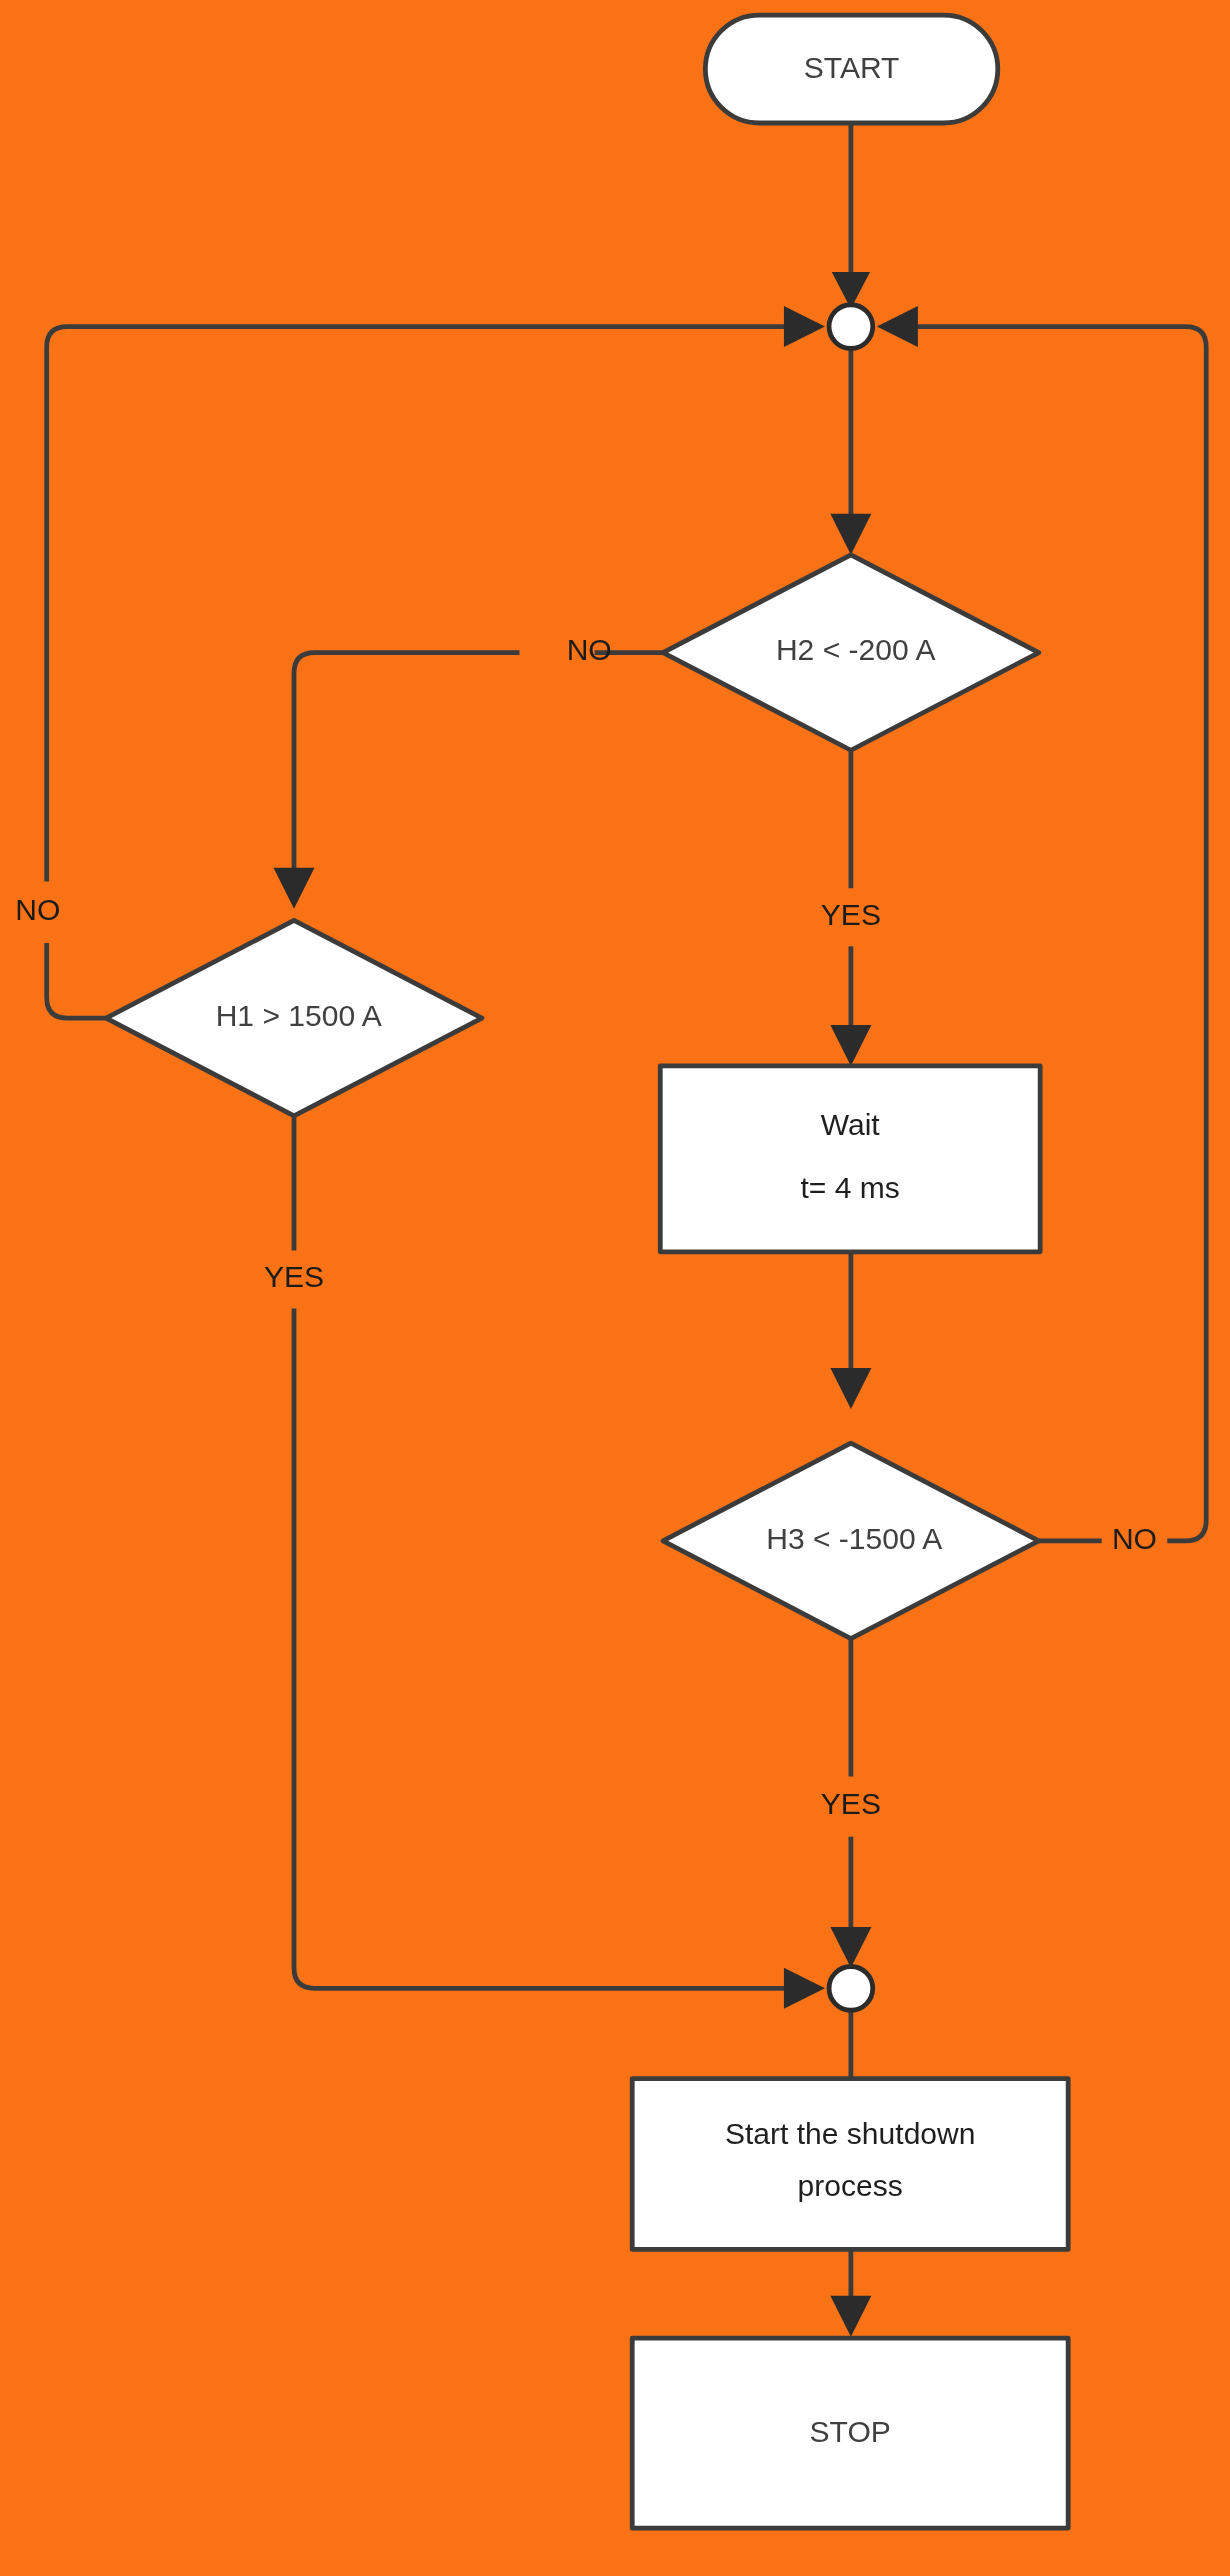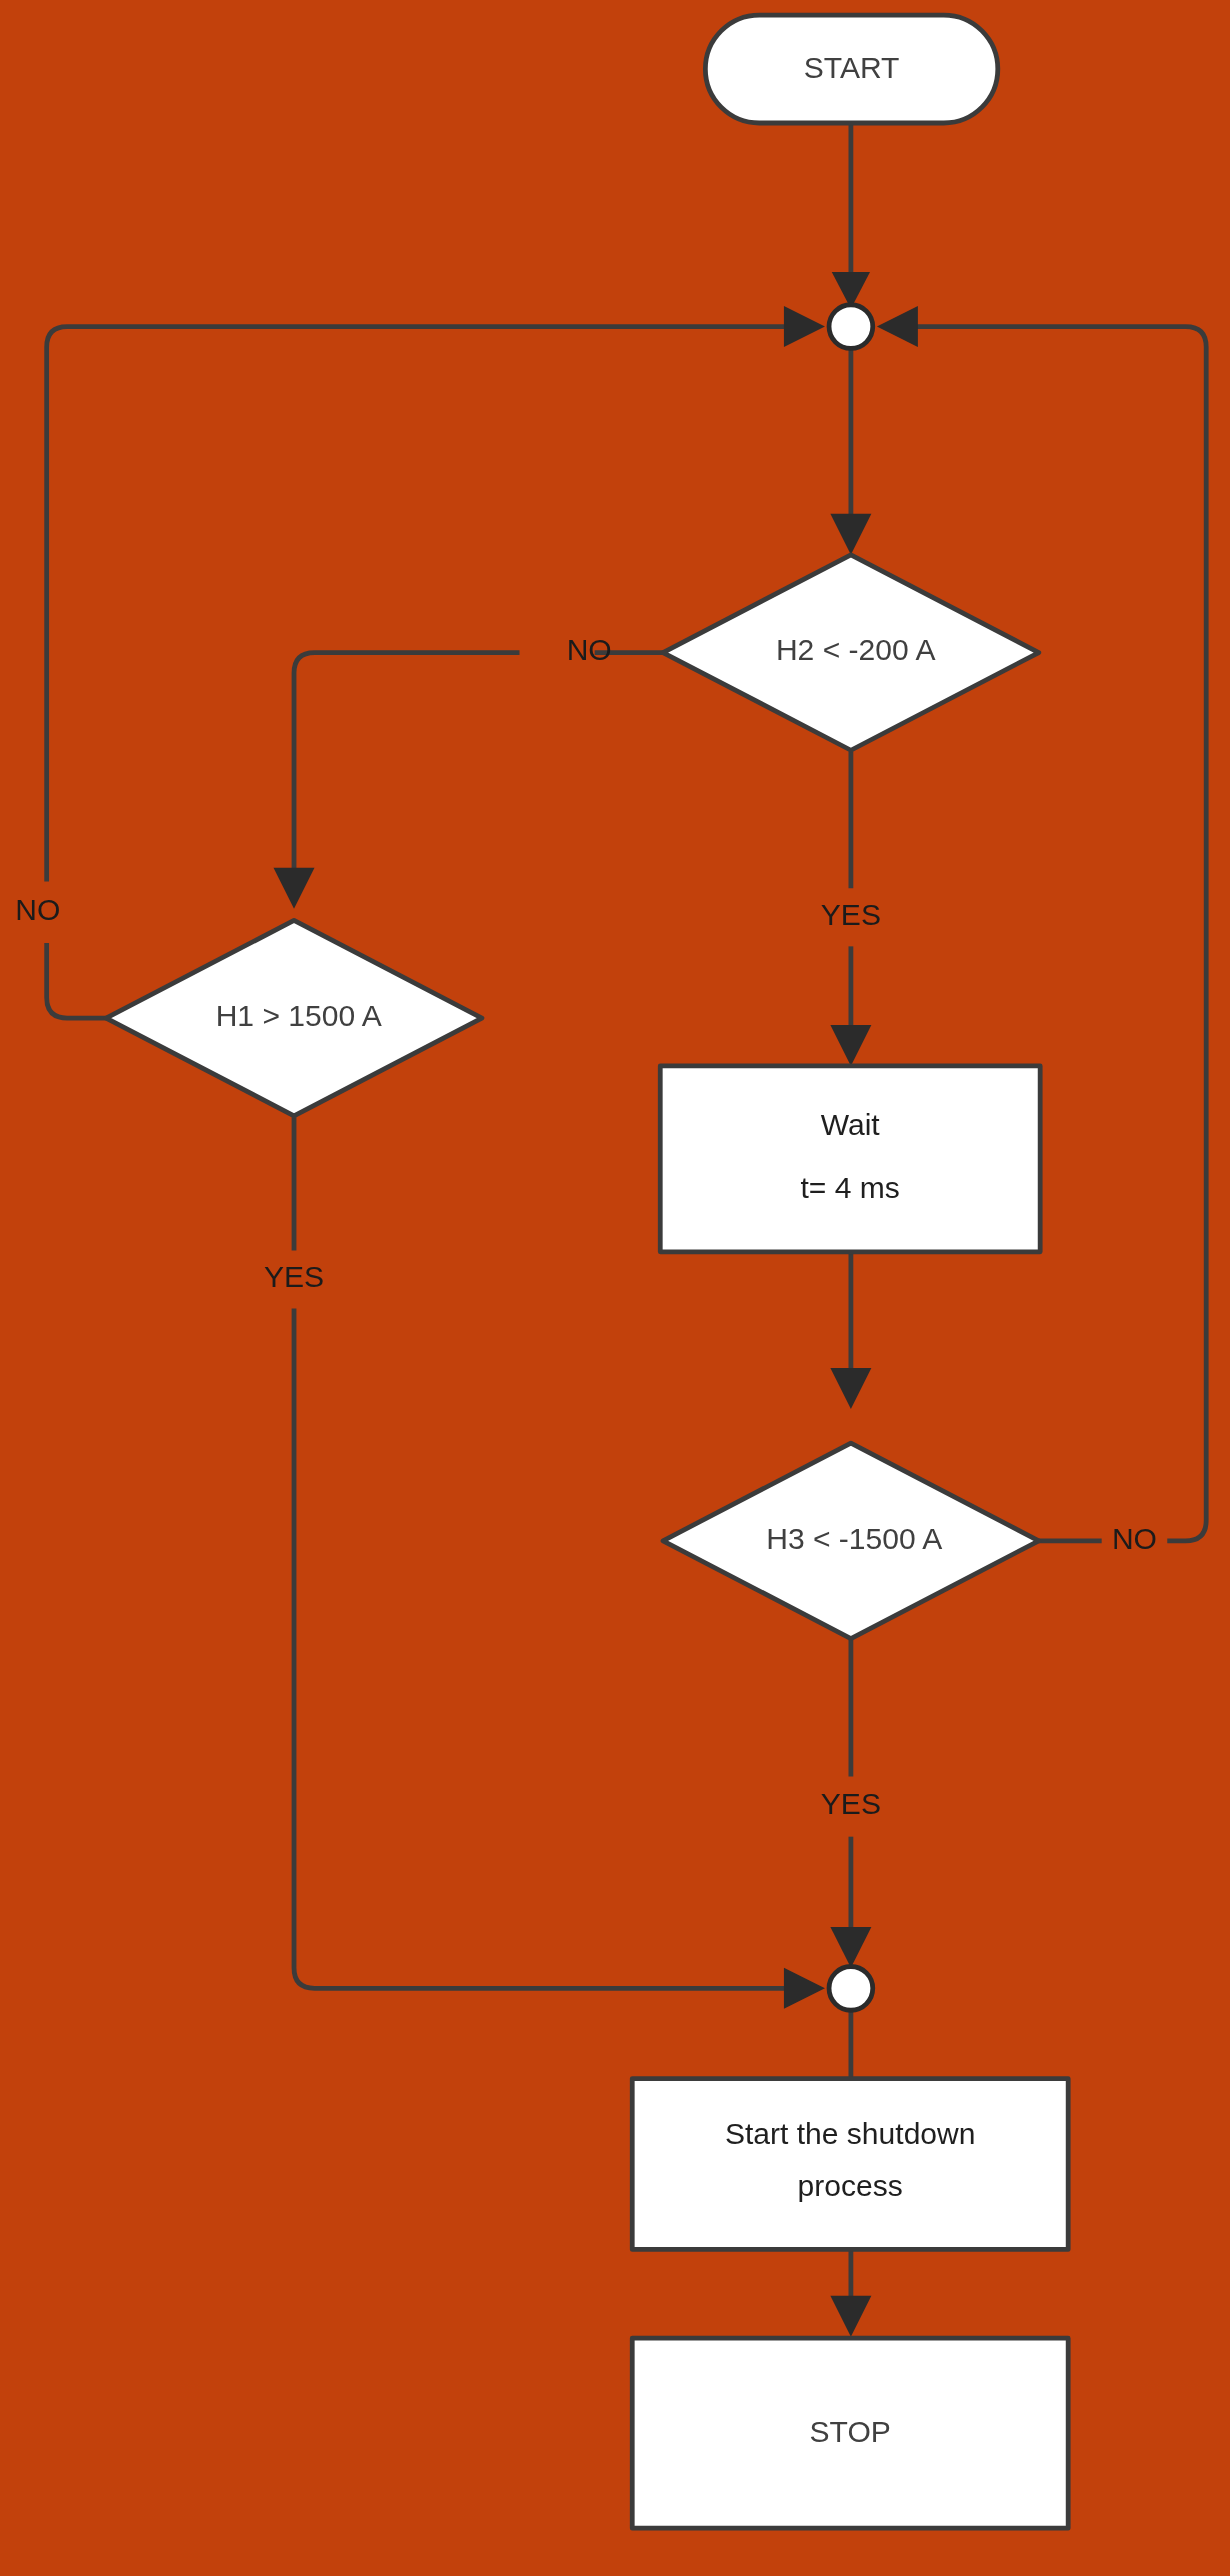--- a/index.html
+++ b/index.html
@@ -10,21 +10,21 @@
   }
   body {
     width: 1231px;
     height: 2576px;
     font-family: "Liberation Sans", sans-serif;
   }
   #flowchart-root {
     position: relative;
     width: 1231px;
     height: 2576px;
-    background: #c2410c;
+    background: #f97316;
   }
   svg#flow-svg {
     display: block;
     width: 1231px;
     height: 2576px;
   }
   .shape-stroke {
     fill: #ffffff;
     stroke: #3b3b3b;
     stroke-width: 7;

